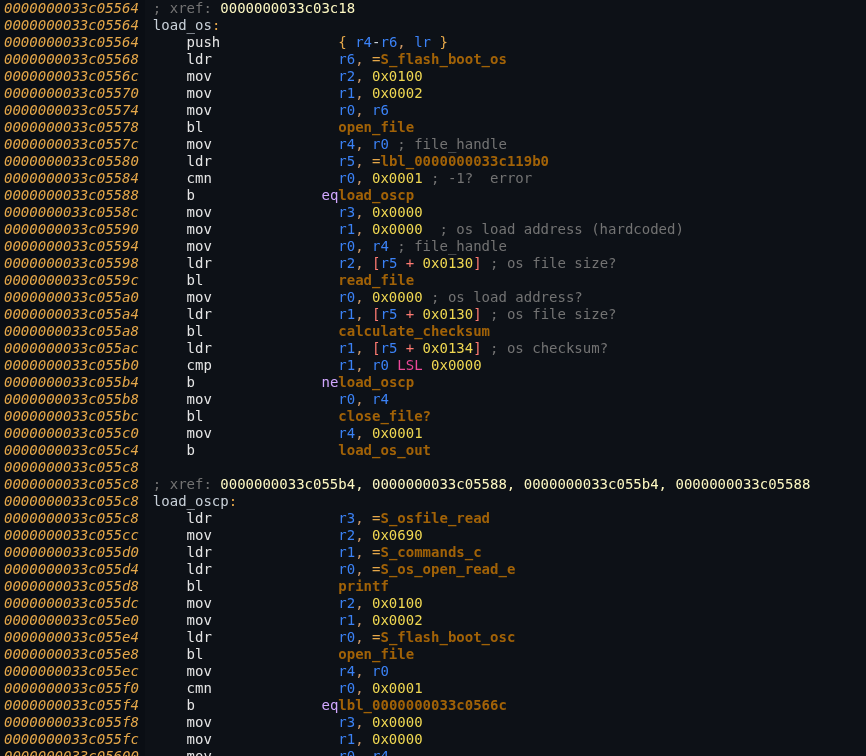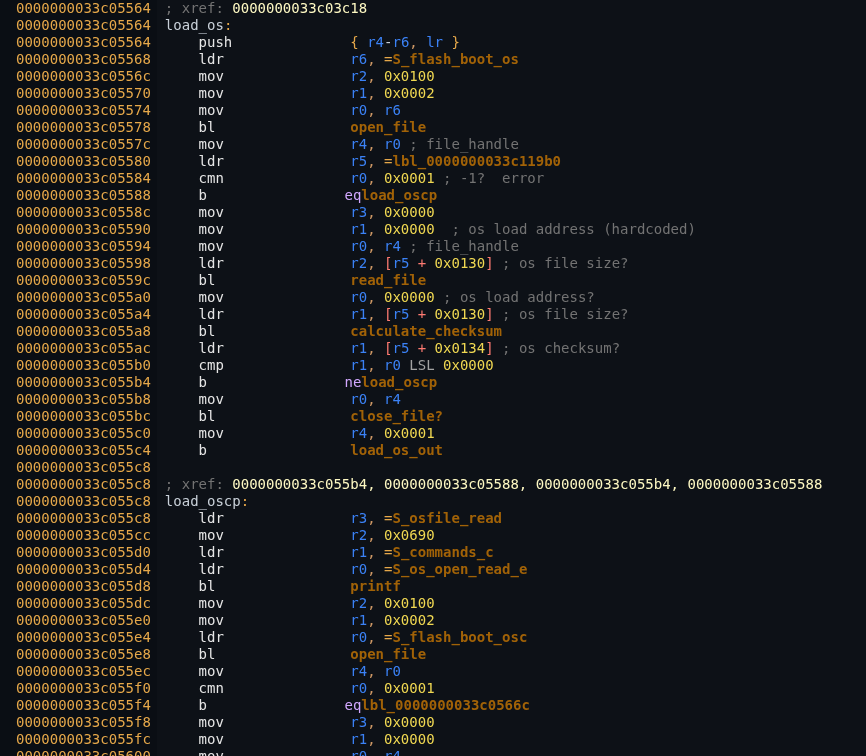--- a/index.html
+++ b/index.html
@@ -1,33 +1,33 @@
 <!DOCTYPE html>
 <html><head>
 <meta charset="utf-8">
 <style>
   body { margin:0; padding:0; background:#0d1117; font-family:'Consolas','Monaco',monospace; font-size:14px; line-height:17px; overflow-x:auto; }
   .wrap { display:flex; min-width:866px; }
   .gutter { background:#0a0e14; color:#e6a84a; padding:0; user-select:none; white-space:pre; }
-  .gutter div { padding:0 6px 0 16px; height:17px; }
+  .gutter div { padding:0 6px 0 4px; height:17px;font-style:italic; }
   .code { background:#0d1117; color:#c9d1d9; white-space:pre; padding:0 8px; flex:1; }
   .code div { height:17px; }
   .c  { color:#737373; }  
   .cy { color:#fef9c3; }  
   .lb { color:#c9d1d9; }  
   .co { color:#e6a84a; }  
   .mn { color:#e6e6e6; }  
   .rg { color:#3b82f6; }  
   .im { color:#f0d852;text-align:right; }  
   .sy { color:#a16207;font-weight:bold; }  
-  .cd { color:#d2a8ff;margin-left:11px; }  
+  .cd { color:#d2a8ff; }  
   .pk { color:#d19a66; }  
   .op { color:#ff7b72; }  
   .wh { color:#c9d1d9; }  
-  .lsl{ color:#a3a3a3;margin-top:40px; }  
+  .lsl{ color:#ec4899;margin-top:40px; }  
 </style>
 </head>
 <body>
 
 <div class="wrap">
   <div class="gutter" id="gutter"><div>0000000033c05564</div><div>0000000033c05564</div><div>0000000033c05564</div><div>0000000033c05568</div><div>0000000033c0556c</div><div>0000000033c05570</div><div>0000000033c05574</div><div>0000000033c05578</div><div>0000000033c0557c</div><div>0000000033c05580</div><div>0000000033c05584</div><div>0000000033c05588</div><div>0000000033c0558c</div><div>0000000033c05590</div><div>0000000033c05594</div><div>0000000033c05598</div><div>0000000033c0559c</div><div>0000000033c055a0</div><div>0000000033c055a4</div><div>0000000033c055a8</div><div>0000000033c055ac</div><div>0000000033c055b0</div><div>0000000033c055b4</div><div>0000000033c055b8</div><div>0000000033c055bc</div><div>0000000033c055c0</div><div>0000000033c055c4</div><div>0000000033c055c8</div><div>0000000033c055c8</div><div>0000000033c055c8</div><div>0000000033c055c8</div><div>0000000033c055cc</div><div>0000000033c055d0</div><div>0000000033c055d4</div><div>0000000033c055d8</div><div>0000000033c055dc</div><div>0000000033c055e0</div><div>0000000033c055e4</div><div>0000000033c055e8</div><div>0000000033c055ec</div><div>0000000033c055f0</div><div>0000000033c055f4</div><div>0000000033c055f8</div><div>0000000033c055fc</div><div>0000000033c05600</div></div>
   <div class="code" id="code"><div><span class="c">; xref: </span><span class="cy">0000000033c03c18</span></div><div><span class="lb">load_os</span><span class="co">:</span></div><div><span class="wh">    </span><span class="mn">push              </span><span class="co">{ </span><span class="rg">r4</span><span class="wh">-</span><span class="rg">r6</span><span class="pk">, </span><span class="rg">lr</span><span class="co"> }</span></div><div><span class="wh">    </span><span class="mn">ldr               </span><span class="rg">r6</span><span class="pk">, </span><span class="co">=</span><span class="sy">S_flash_boot_os</span></div><div><span class="wh">    </span><span class="mn">mov               </span><span class="rg">r2</span><span class="pk">, </span><span class="im">0x0100</span></div><div><span class="wh">    </span><span class="mn">mov               </span><span class="rg">r1</span><span class="pk">, </span><span class="im">0x0002</span></div><div><span class="wh">    </span><span class="mn">mov               </span><span class="rg">r0</span><span class="pk">, </span><span class="rg">r6</span></div><div><span class="wh">    </span><span class="mn">bl                </span><span class="sy">open_file</span></div><div><span class="wh">    </span><span class="mn">mov               </span><span class="rg">r4</span><span class="pk">, </span><span class="rg">r0</span><span class="c"> ; file_handle</span></div><div><span class="wh">    </span><span class="mn">ldr               </span><span class="rg">r5</span><span class="pk">, </span><span class="co">=</span><span class="sy">lbl_0000000033c119b0</span></div><div><span class="wh">    </span><span class="mn">cmn               </span><span class="rg">r0</span><span class="pk">, </span><span class="im">0x0001</span><span class="c"> ; -1?  error</span></div><div><span class="wh">    </span><span class="mn">b</span><span class="wh">               </span><span class="cd">eq</span><span class="sy">load_oscp</span></div><div><span class="wh">    </span><span class="mn">mov               </span><span class="rg">r3</span><span class="pk">, </span><span class="im">0x0000</span></div><div><span class="wh">    </span><span class="mn">mov               </span><span class="rg">r1</span><span class="pk">, </span><span class="im">0x0000</span><span class="c">  ; os load address (hardcoded)</span></div><div><span class="wh">    </span><span class="mn">mov               </span><span class="rg">r0</span><span class="pk">, </span><span class="rg">r4</span><span class="c"> ; file_handle</span></div><div><span class="wh">    </span><span class="mn">ldr               </span><span class="rg">r2</span><span class="pk">, </span><span class="op">[</span><span class="rg">r5</span><span class="op"> + </span><span class="im">0x0130</span><span class="op">]</span><span class="c"> ; os file size?</span></div><div><span class="wh">    </span><span class="mn">bl                </span><span class="sy">read_file</span></div><div><span class="wh">    </span><span class="mn">mov               </span><span class="rg">r0</span><span class="pk">, </span><span class="im">0x0000</span><span class="c"> ; os load address?</span></div><div><span class="wh">    </span><span class="mn">ldr               </span><span class="rg">r1</span><span class="pk">, </span><span class="op">[</span><span class="rg">r5</span><span class="op"> + </span><span class="im">0x0130</span><span class="op">]</span><span class="c"> ; os file size?</span></div><div><span class="wh">    </span><span class="mn">bl                </span><span class="sy">calculate_checksum</span></div><div><span class="wh">    </span><span class="mn">ldr               </span><span class="rg">r1</span><span class="pk">, </span><span class="op">[</span><span class="rg">r5</span><span class="op"> + </span><span class="im">0x0134</span><span class="op">]</span><span class="c"> ; os checksum?</span></div><div><span class="wh">    </span><span class="mn">cmp               </span><span class="rg">r1</span><span class="pk">, </span><span class="rg">r0</span><span class="wh"> </span><span class="lsl">LSL</span><span class="wh"> </span><span class="im">0x0000</span></div><div><span class="wh">    </span><span class="mn">b</span><span class="wh">               </span><span class="cd">ne</span><span class="sy">load_oscp</span></div><div><span class="wh">    </span><span class="mn">mov               </span><span class="rg">r0</span><span class="pk">, </span><span class="rg">r4</span></div><div><span class="wh">    </span><span class="mn">bl                </span><span class="sy">close_file?</span></div><div><span class="wh">    </span><span class="mn">mov               </span><span class="rg">r4</span><span class="pk">, </span><span class="im">0x0001</span></div><div><span class="wh">    </span><span class="mn">b                 </span><span class="sy">load_os_out</span></div><div> </div><div><span class="c">; xref: </span><span class="cy">0000000033c055b4, 0000000033c05588, 0000000033c055b4, 0000000033c05588</span></div><div><span class="lb">load_oscp</span><span class="co">:</span></div><div><span class="wh">    </span><span class="mn">ldr               </span><span class="rg">r3</span><span class="pk">, </span><span class="co">=</span><span class="sy">S_osfile_read</span></div><div><span class="wh">    </span><span class="mn">mov               </span><span class="rg">r2</span><span class="pk">, </span><span class="im">0x0690</span></div><div><span class="wh">    </span><span class="mn">ldr               </span><span class="rg">r1</span><span class="pk">, </span><span class="co">=</span><span class="sy">S_commands_c</span></div><div><span class="wh">    </span><span class="mn">ldr               </span><span class="rg">r0</span><span class="pk">, </span><span class="co">=</span><span class="sy">S_os_open_read_e</span></div><div><span class="wh">    </span><span class="mn">bl                </span><span class="sy">printf</span></div><div><span class="wh">    </span><span class="mn">mov               </span><span class="rg">r2</span><span class="pk">, </span><span class="im">0x0100</span></div><div><span class="wh">    </span><span class="mn">mov               </span><span class="rg">r1</span><span class="pk">, </span><span class="im">0x0002</span></div><div><span class="wh">    </span><span class="mn">ldr               </span><span class="rg">r0</span><span class="pk">, </span><span class="co">=</span><span class="sy">S_flash_boot_osc</span></div><div><span class="wh">    </span><span class="mn">bl                </span><span class="sy">open_file</span></div><div><span class="wh">    </span><span class="mn">mov               </span><span class="rg">r4</span><span class="pk">, </span><span class="rg">r0</span></div><div><span class="wh">    </span><span class="mn">cmn               </span><span class="rg">r0</span><span class="pk">, </span><span class="im">0x0001</span></div><div><span class="wh">    </span><span class="mn">b</span><span class="wh">               </span><span class="cd">eq</span><span class="sy">lbl_0000000033c0566c</span></div><div><span class="wh">    </span><span class="mn">mov               </span><span class="rg">r3</span><span class="pk">, </span><span class="im">0x0000</span></div><div><span class="wh">    </span><span class="mn">mov               </span><span class="rg">r1</span><span class="pk">, </span><span class="im">0x0000</span></div><div><span class="wh">    </span><span class="mn">mov               </span><span class="rg">r0</span><span class="pk">, </span><span class="rg">r4</span></div></div>
 </div>
 
 </body></html>

